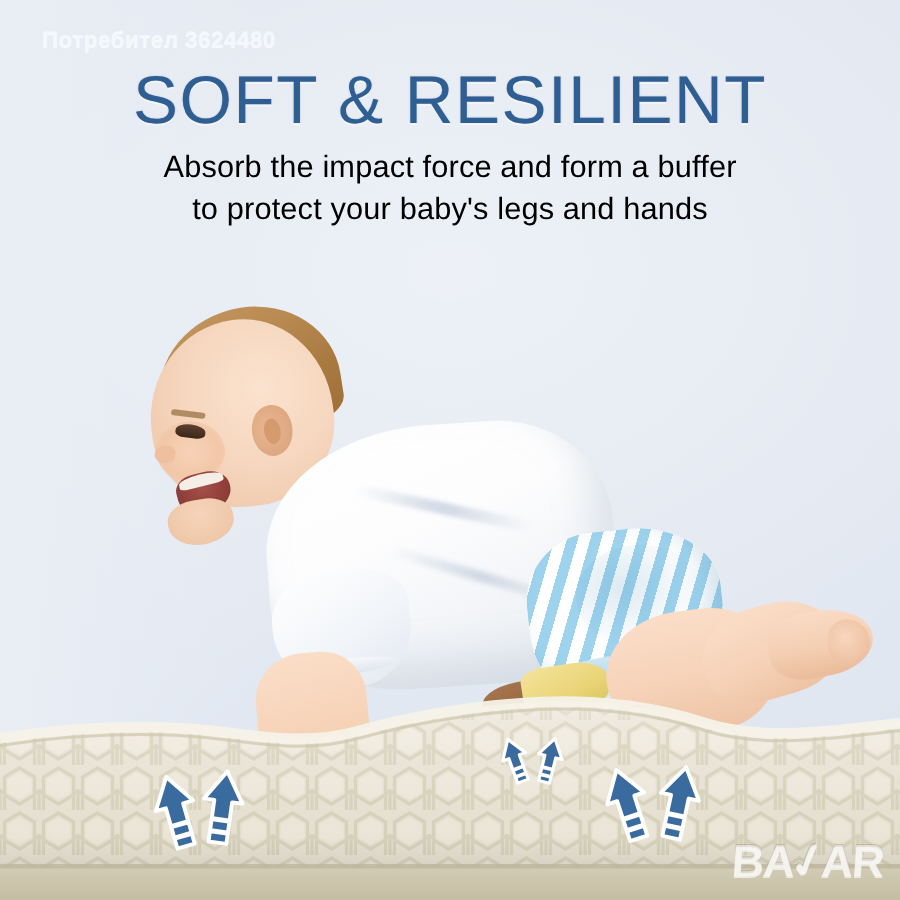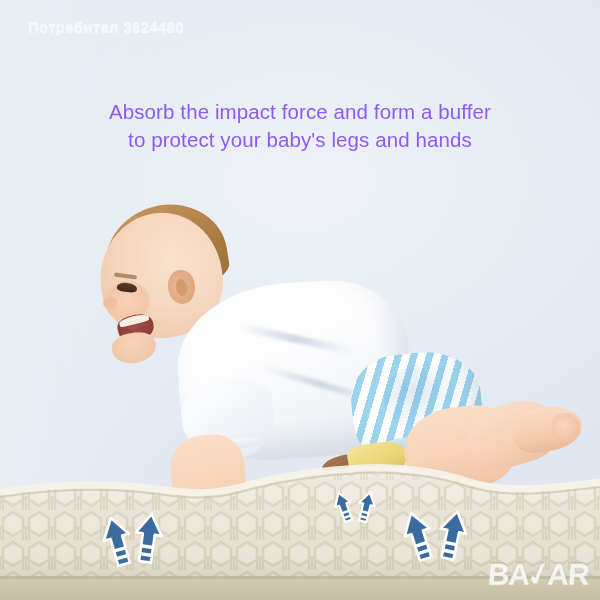--- a/index.html
+++ b/index.html
@@ -42,21 +42,21 @@
     position:absolute; left:0; top:41px; width:600px;
     text-align:center;
     font-size:45px; font-weight:normal; letter-spacing:1px;
     color:#2f5f92;
     text-shadow:0 1px 0 rgba(255,255,255,.55), 0 0 1px rgba(30,70,115,.35);
     white-space:nowrap;
   }
   .sub {
     position:absolute; left:0; width:600px;
     text-align:center;
-    font-size:20.5px; color:#8b5cf6; letter-spacing:.1px;
+    font-size:20.5px; color:#000000; letter-spacing:.1px;
     white-space:nowrap;
   }
   .sub.l1 { top:100px; }
   .sub.l2 { top:128px; }
 
   
   .baby-wrap {
     position:absolute; left:0; top:185px; width:600px; height:330px;
   }
 
@@ -273,20 +273,21 @@
 </head>
 <body>
 
 <div id="stage">
 
   <div class="bg-sky"></div>
   <div class="bg-soft-left"></div>
 
   <div class="wm-top">Потребител 3624480</div>
 
+  <div class="title">SOFT &amp; RESILIENT</div>
   <div class="sub l1">Absorb the impact force and form a buffer</div>
   <div class="sub l2">to protect your baby's legs and hands</div>
 
   <div class="baby-wrap">
     <div class="hair"></div>
     <div class="head"></div>
     <div class="cheek"></div>
     <div class="brow"></div>
     <div class="eye"></div>
     <div class="nose"></div>

